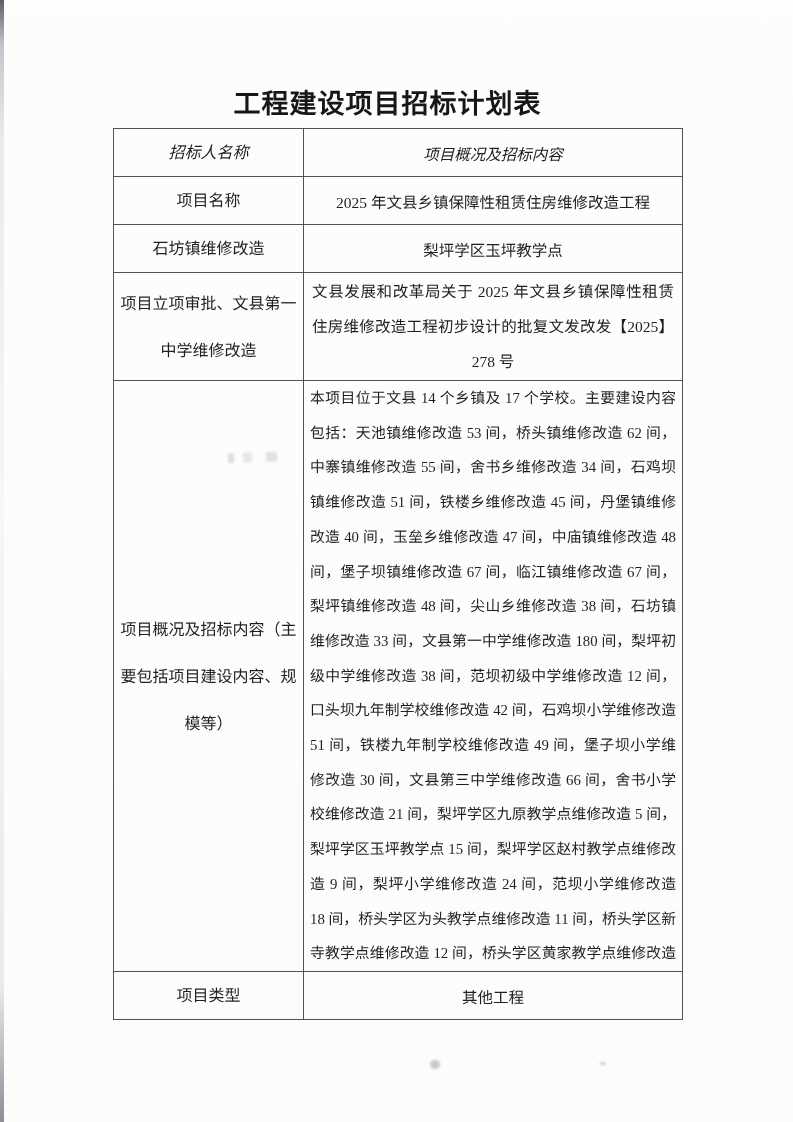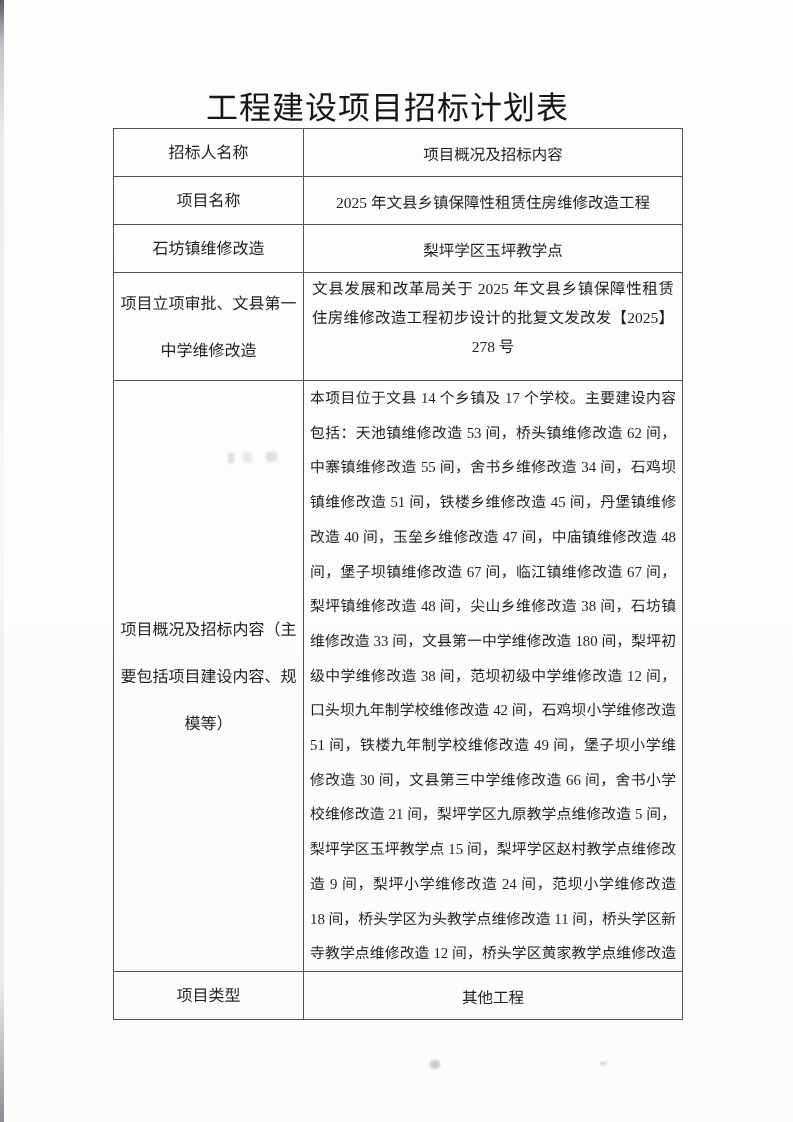--- a/index.html
+++ b/index.html
@@ -19,21 +19,21 @@
   .edge-shadow-left {
     position: absolute; left: 0; top: 0; width: 4px; height: 100%;
     background: linear-gradient(180deg,
       rgba(40,40,55,0.75) 0%, rgba(90,90,110,0.35) 4%,
       rgba(150,150,165,0.18) 12%, rgba(190,190,200,0.10) 45%,
       rgba(150,150,165,0.18) 88%, rgba(50,50,65,0.55) 100%);
   }
   .doc-title {
     position: absolute; top: 82px; left: 103px; width: 569px;
     text-align: center;
-    font-size: 32px; font-weight: 400; letter-spacing: 1px;
+    font-size: 27px; font-weight: 700; letter-spacing: 1px;
     color: #17171a;
   }
   table.bid-table {
     position: absolute; top: 128px; left: 113px;
     width: 569px;
     border-collapse: collapse;
     table-layout: fixed;
   }
   .bid-table td {
     border: 1.5px solid #515158;
@@ -46,31 +46,31 @@
     text-align: center;
     font-size: 16px;
     line-height: 47px;
     padding: 0 1px;
   }
   .label-cell .wrap { display: inline-block; line-height: 47px; }
   .value-cell {
     text-align: center;
     font-size: 15.5px;
   }
-  .r0 td { height: 44px; }
+  .r0 td { height: 44px; font-style: italic; }
   .r1 td { height: 45px; }
   .r2 td { height: 45px; }
   .r3 td { height: 107px; }
   .r4 td { height: 590px; }
   .r5 td { height: 40px; }
   .r3 .value-cell, .r4 .value-cell { vertical-align: top; }
   .value-block-approval {
     height: 106px; overflow: hidden;
     padding: 1px 8px 0 8px;
-    line-height: 29px;
+    line-height: 35px;
     text-align: justify;
     text-align-last: center;
     font-size: 15.5px;
   }
   .value-block-overview {
     height: 589px; overflow: hidden;
     padding: 0 6px;
     line-height: 34.7px;
     text-align: justify;
     font-size: 14.8px;

